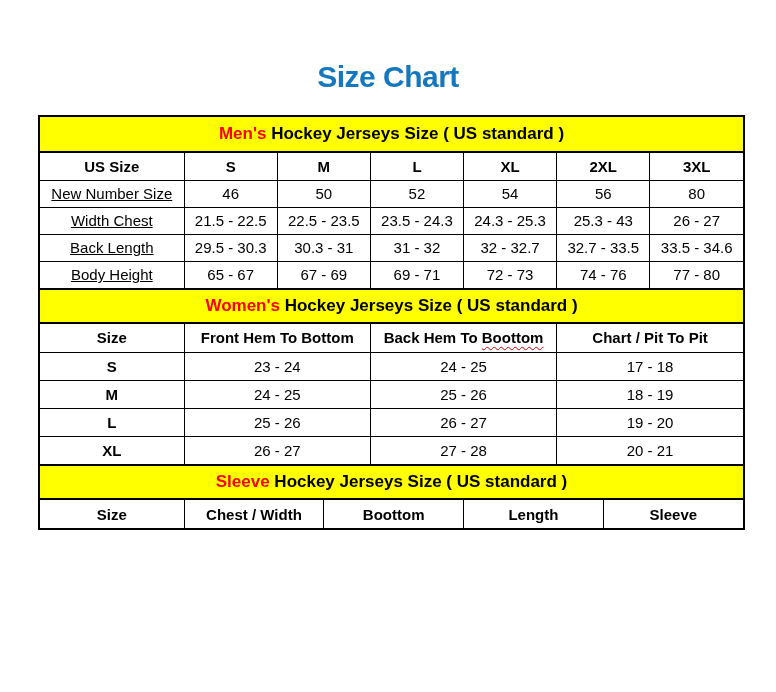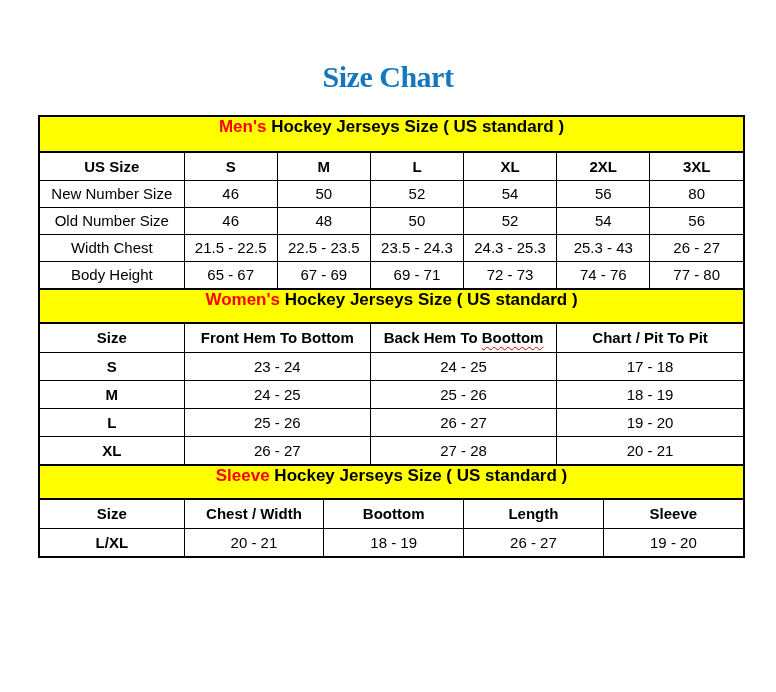--- a/index.html
+++ b/index.html
@@ -16,34 +16,33 @@
     font-family:"Liberation Sans",sans-serif;color:var(--ink);
     overflow:hidden;
   }
   .title{
     margin:60px 0 21px 0;
     text-align:center;
     font-size:30px;
     font-weight:700;
     letter-spacing:-0.5px;
     color:var(--title-blue);
-    font-family:Liberation Serif, serif;
   }
   .chart{
     margin-left:38px;
     width:707px;
     border:2px solid var(--ink);
     background:#fff;
   }
   .band{
     background:var(--band-yellow);
     border-top:2px solid var(--ink);
     border-bottom:2px solid var(--ink);
     height:36px;
-    display:flex;justify-content:center;
+    display:flex;align-items:center;justify-content:center;
     font-weight:700;font-size:17px;
     white-space:pre;
   }
   section:first-child .band{border-top:none;}
   .band-red{color:var(--highlight-red);}
   table.size-table{
     width:100%;
     border-collapse:collapse;
     table-layout:fixed;
   }
@@ -59,21 +58,21 @@
   .size-table td{font-weight:400;}
   .size-table tr{height:28px;}
   
   .size-table tr > *:first-child{border-left:none;}
   .size-table tr > *:last-child{border-right:none;}
   .size-table tr:first-child > *{border-top:none;}
   .size-table tr:last-child > *{border-bottom:none;}
   
   [data-section] col.label-col{width:20.5%;}
   
-  [data-section="0"] td.row-label{font-weight:400;}
+  [data-section="0"] td.row-label{font-weight:400;text-decoration:underline;}
   [data-section="1"] td.row-label,[data-section="2"] td.row-label{font-weight:700;}
   [data-section="0"] .size-table tr{height:27px;}
   .squiggle{
     text-decoration-line:underline;
     text-decoration-style:wavy;
     text-decoration-color:var(--squiggle-red);
     text-decoration-thickness:1px;
     text-underline-offset:3px;
   }
 </style>
@@ -108,36 +107,36 @@
             <tr>
               <td class="row-label">New Number Size</td>
               <td>46</td>
               <td>50</td>
               <td>52</td>
               <td>54</td>
               <td>56</td>
               <td>80</td>
             </tr>
             <tr>
-              <td class="row-label">Old Number Size</td>
-              <td>46</td>
-              <td>48</td>
-              <td>50</td>
-              <td>52</td>
-              <td>54</td>
-              <td>56</td>
-            </tr>
-            <tr>
               <td class="row-label">Width Chest</td>
               <td>21.5 - 22.5</td>
               <td>22.5 - 23.5</td>
               <td>23.5 - 24.3</td>
               <td>24.3 - 25.3</td>
               <td>25.3 - 43</td>
               <td>26 - 27</td>
+            </tr>
+            <tr>
+              <td class="row-label">Back Length</td>
+              <td>29.5 - 30.3</td>
+              <td>30.3 - 31</td>
+              <td>31 - 32</td>
+              <td>32 - 32.7</td>
+              <td>32.7 - 33.5</td>
+              <td>33.5 - 34.6</td>
             </tr>
             <tr>
               <td class="row-label">Body Height</td>
               <td>65 - 67</td>
               <td>67 - 69</td>
               <td>69 - 71</td>
               <td>72 - 73</td>
               <td>74 - 76</td>
               <td>77 - 80</td>
             </tr>
@@ -198,24 +197,17 @@
             <col class="data-col">
           </colgroup>
           <tbody>
             <tr>
               <th>Size</th>
               <th>Chest / Width</th>
               <th>Boottom</th>
               <th>Length</th>
               <th>Sleeve</th>
             </tr>
-            <tr>
-              <td class="row-label">L/XL</td>
-              <td>20 - 21</td>
-              <td>18 - 19</td>
-              <td>26 - 27</td>
-              <td>19 - 20</td>
-            </tr>
           </tbody>
         </table>
       </section>
   </div>
 </div>
 
 </body></html>

